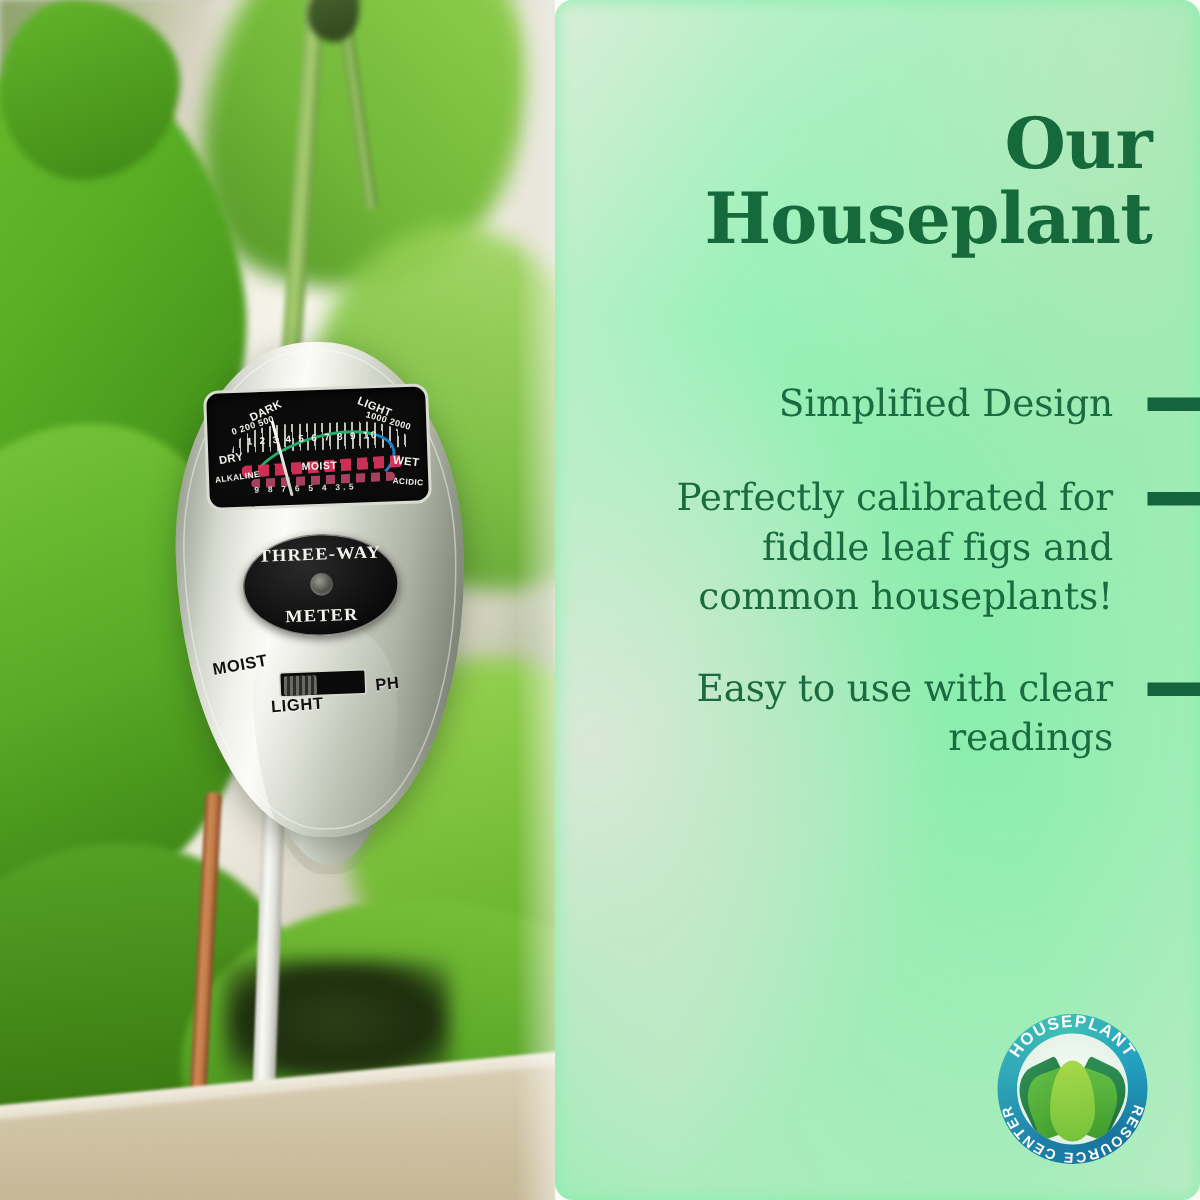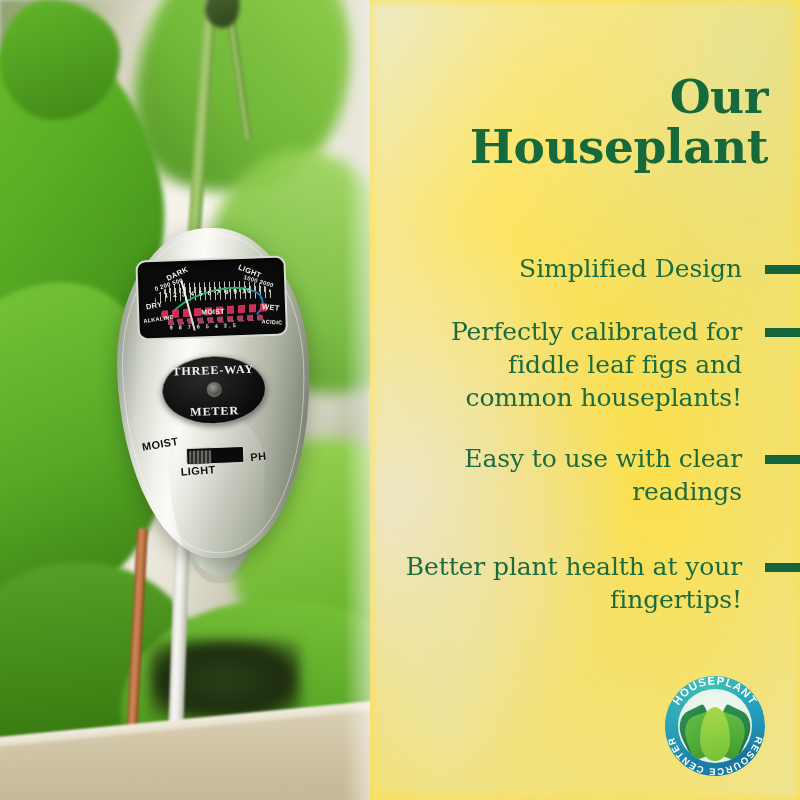--- a/index.html
+++ b/index.html
@@ -331,22 +331,23 @@
     position: absolute; right: 0; top: 0;
     width: 26px; height: 800px;
     background: linear-gradient(90deg, rgba(250,250,246,0), rgba(250,250,246,.55));
   }
 
   
   .content {
     position: absolute;
     left: 370px; top: 0;
     width: 430px; height: 800px;
-    background: #fde047;
+    background: #86efac;
     overflow: hidden;
+    border-radius: 12px;
   }
   .content-wash {
     position: absolute; inset: 0;
     background:
       linear-gradient(125deg, rgba(233,237,224,.85) 0%, rgba(250,250,246,.2) 26%, rgba(252,252,248,0) 48%),
       linear-gradient(300deg, rgba(226,232,214,.55) 0%, rgba(250,250,246,0) 38%),
       radial-gradient(ellipse at 88% 8%, rgba(214,226,198,.55) 0%, rgba(250,250,246,0) 46%),
       radial-gradient(ellipse at 6% 62%, rgba(232,228,220,.75) 0%, rgba(250,250,246,0) 42%),
       radial-gradient(ellipse at 18% 90%, rgba(224,230,212,.5) 0%, rgba(250,250,246,0) 50%);
     filter: blur(6px);
@@ -556,24 +557,20 @@
         <div class="bullet b-gap-2">
           <span class="bullet-text">Perfectly calibrated for fiddle leaf figs and common houseplants!</span>
           <span class="bullet-bar"></span>
         </div>
 
         <div class="bullet b-gap-3">
           <span class="bullet-text">Easy to use with clear readings</span>
           <span class="bullet-bar"></span>
         </div>
 
-        <div class="bullet">
-          <span class="bullet-text">Better plant health at your fingertips!</span>
-          <span class="bullet-bar"></span>
-        </div>
 
       </div>
 
       <div class="logo">
         <div class="logo-ring"></div>
         <div class="logo-inner">
           <span class="lleaf lf-back-l"></span>
           <span class="lleaf lf-back-r"></span>
           <span class="lleaf lf-mid-l"></span>
           <span class="lleaf lf-mid-r"></span>

